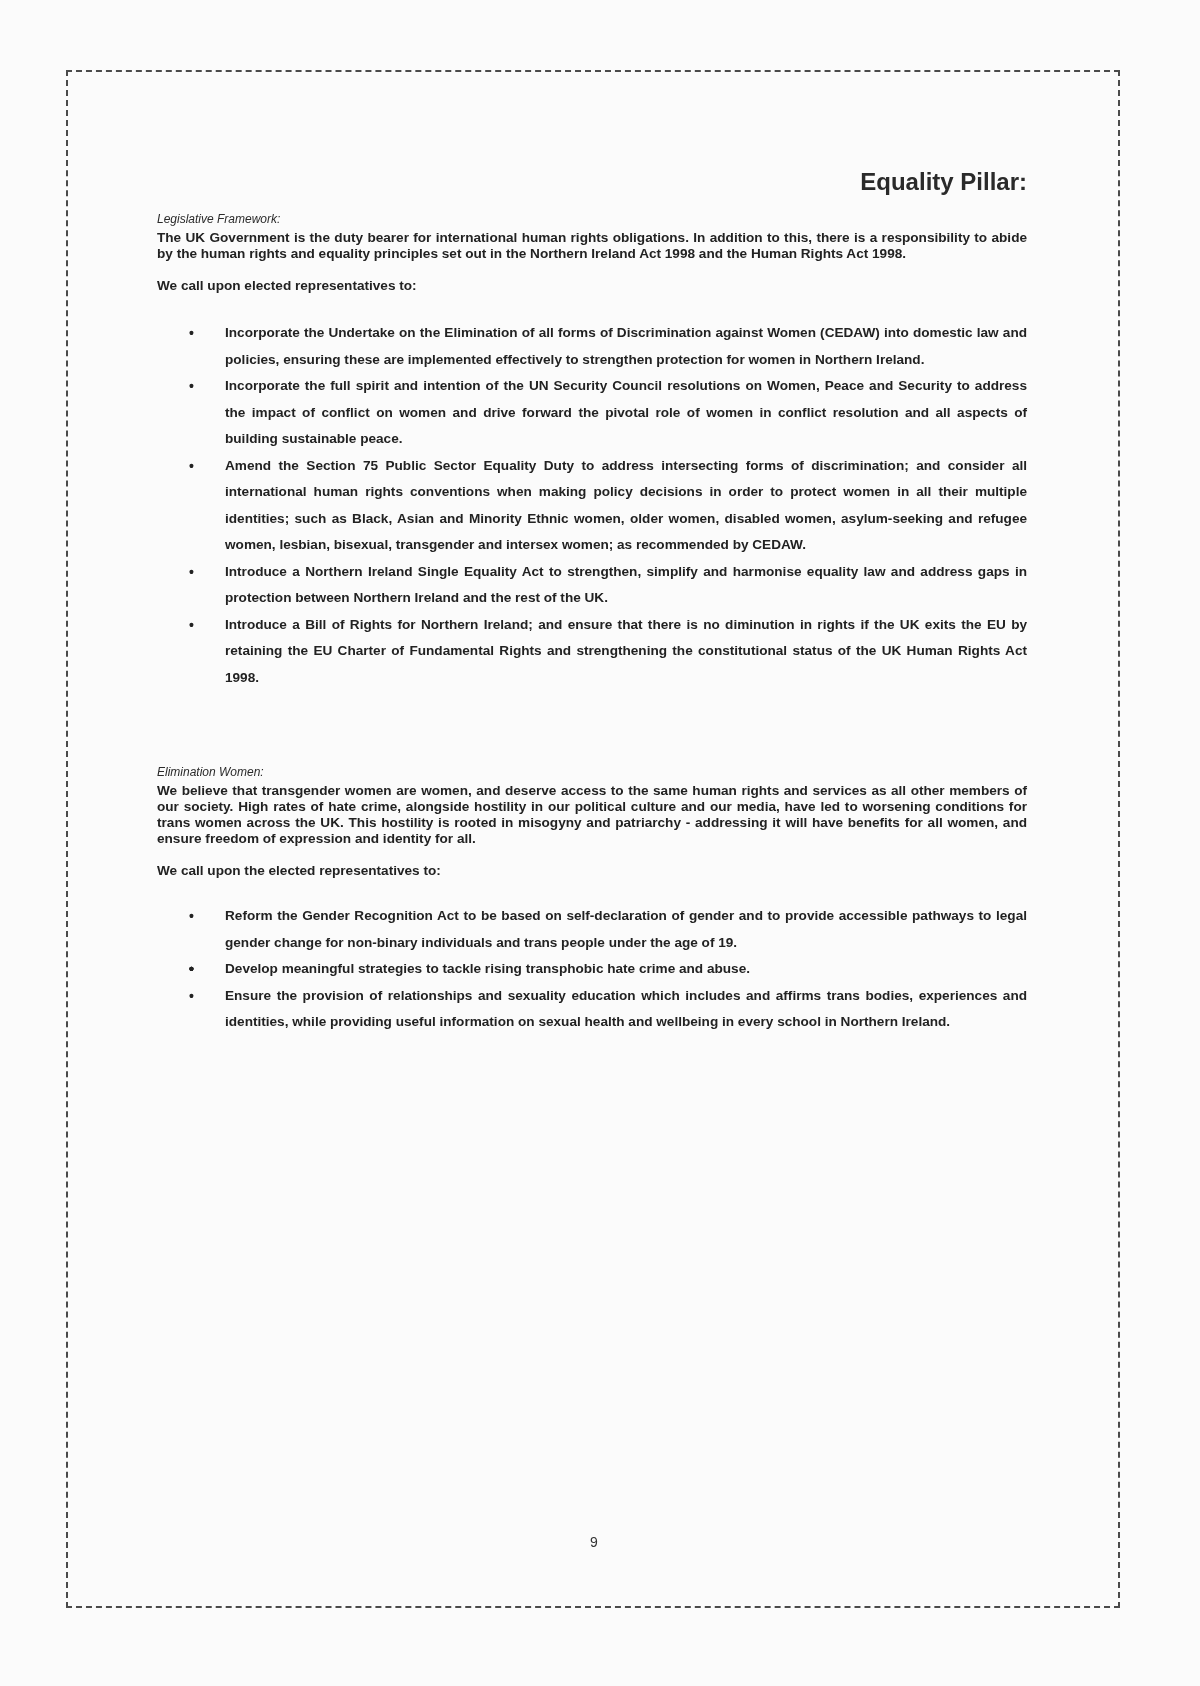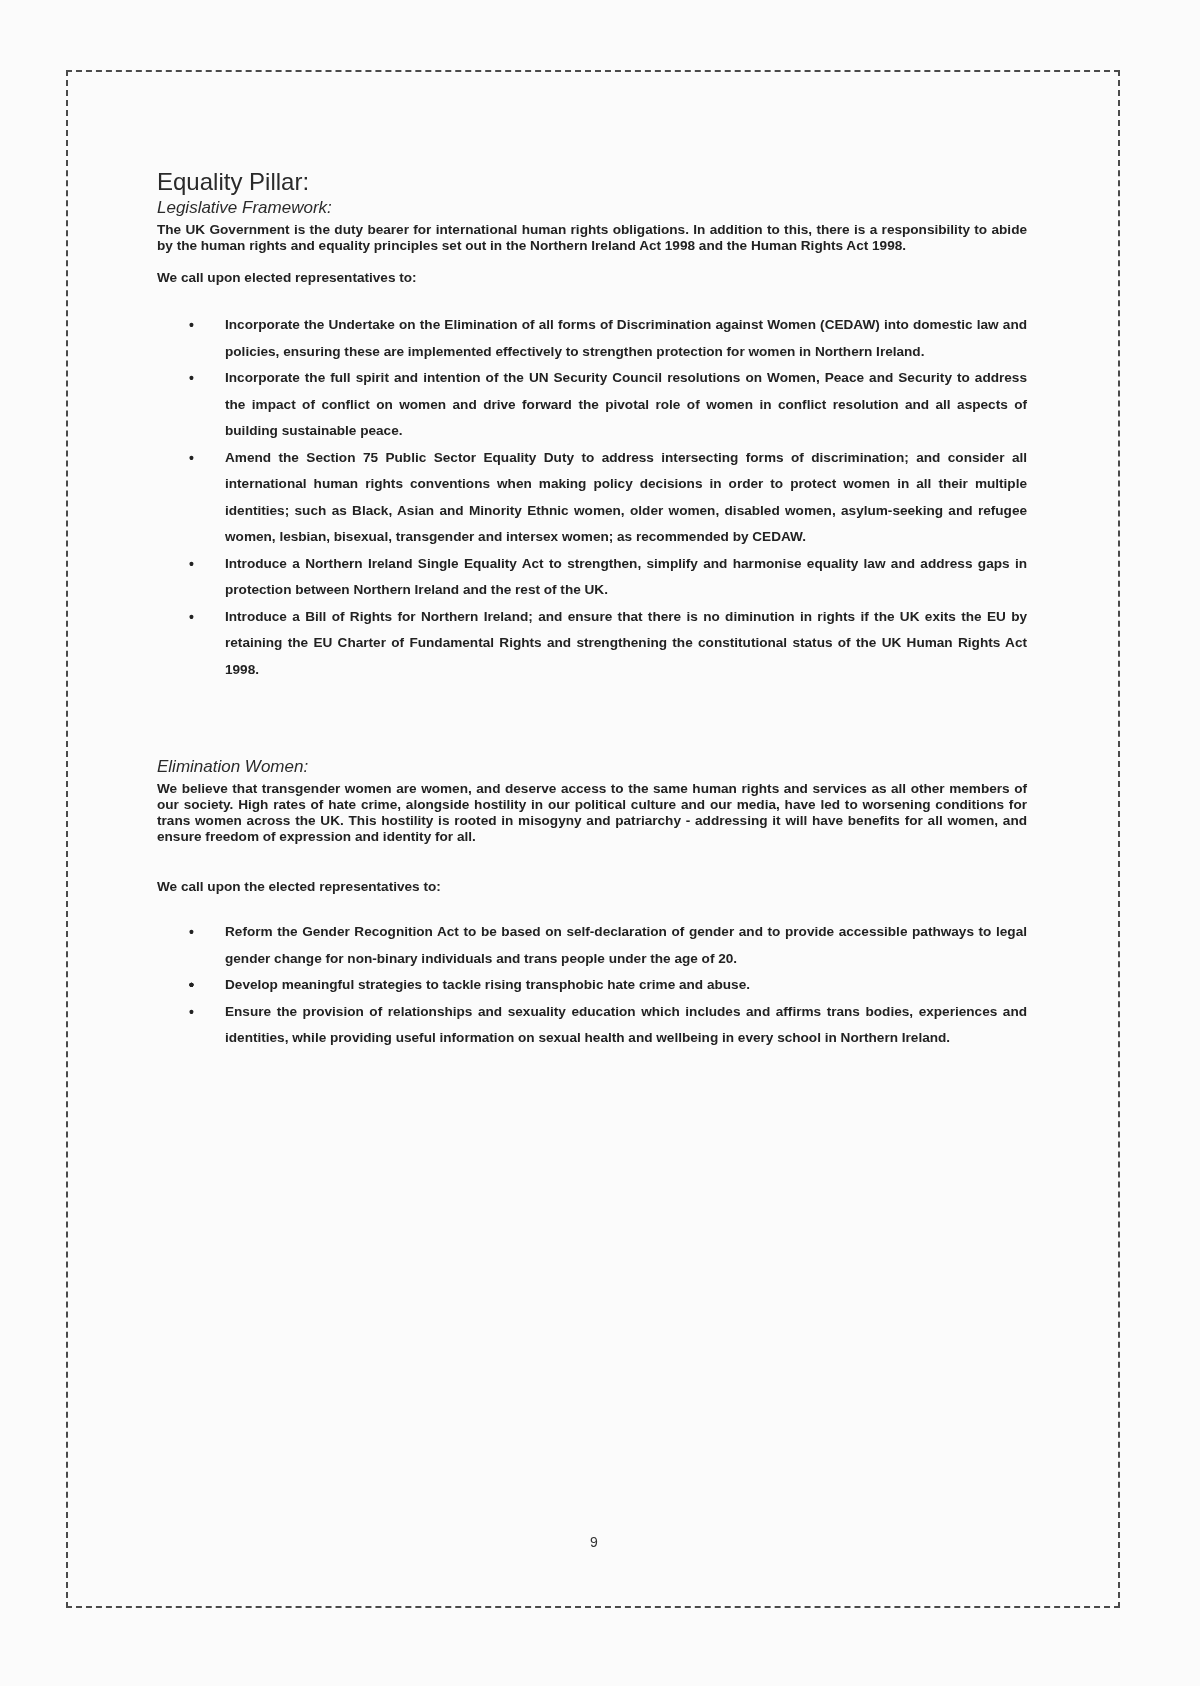--- a/index.html
+++ b/index.html
@@ -25,28 +25,29 @@
       box-sizing: border-box;
     }
     .content {
       position: absolute;
       left: 157px;
       top: 168px;
       width: 870px;
     }
     .h1 {
       font-size: 24px;
-      font-weight: normal;
+      font-weight: bold;
       color: #2a2a2a;
-      margin: 0 0 2px 0;
+      margin: 0 0 16px 0;
       letter-spacing: 0px;
+      text-align: right;
     }
     .h2 {
       font-style: italic;
-      font-size: 17px;
+      font-size: 12px;
       color: #2a2a2a;
       margin: 0 0 4px 0;
     }
     p {
       font-size: 13.6px;
       font-weight: bold;
       line-height: 16px;
       margin: 0;
       text-align: justify;
       color: #222;
@@ -72,21 +73,21 @@
     li .bullet {
       position: absolute;
       left: 2px;
       top: 0;
       font-size: 14px;
     }
     .section2 {
       margin-top: 74px;
     }
     .callout2 {
-      margin-top: 34px;
+      margin-top: 16px;
       margin-bottom: 24px;
     }
     .page-number {
       position: absolute;
       left: 0;
       width: 1188px;
       top: 1534px;
       text-align: center;
       font-size: 14px;
       color: #333;
@@ -111,21 +112,21 @@
       <li><span class="bullet">•</span><span>Introduce a Northern Ireland Single Equality Act to strengthen, simplify and harmonise equality law and address gaps in protection between Northern Ireland and the rest of the UK.</span></li>
       <li><span class="bullet">•</span><span>Introduce a Bill of Rights for Northern Ireland; and ensure that there is no diminution in rights if the UK exits the EU by retaining the EU Charter of Fundamental Rights and strengthening the constitutional status of the UK Human Rights Act 1998.</span></li>
     </ul>
   </section>
 
   <section class="section2">
     <div class="h2">Elimination Women:</div>
     <p>We believe that transgender women are women, and deserve access to the same human rights and services as all other members of our society. High rates of hate crime, alongside hostility in our political culture and our media, have led to worsening conditions for trans women across the UK. This hostility is rooted in misogyny and patriarchy - addressing it will have benefits for all women, and ensure freedom of expression and identity for all.</p>
     <p class="callout2">We call upon the elected representatives to:</p>
     <ul>
-      <li><span class="bullet">•</span><span>Reform the Gender Recognition Act to be based on self-declaration of gender and to provide accessible pathways to legal gender change for non-binary individuals and trans people under the age of 20.</span></li>
+      <li><span class="bullet">•</span><span>Reform the Gender Recognition Act to be based on self-declaration of gender and to provide accessible pathways to legal gender change for non-binary individuals and trans people under the age of 19.</span></li>
       <li><span class="bullet">•</span></li>
       <li><span class="bullet">•</span></li>
       <li><span class="bullet">•</span></li>
       <li><span class="bullet">•</span><span>Develop meaningful strategies to tackle rising transphobic hate crime and abuse.</span></li>
       <li><span class="bullet">•</span><span>Ensure the provision of relationships and sexuality education which includes and affirms trans bodies, experiences and identities, while providing useful information on sexual health and wellbeing in every school in Northern Ireland.</span></li>
     </ul>
   </section>
 </div>
 
 <div class="page-number">9</div>

